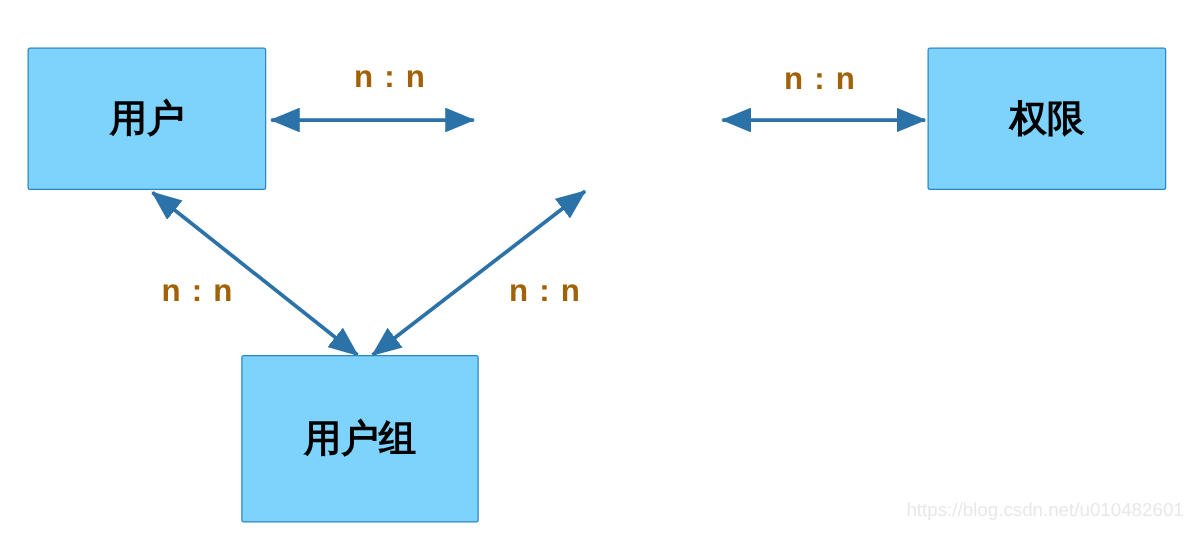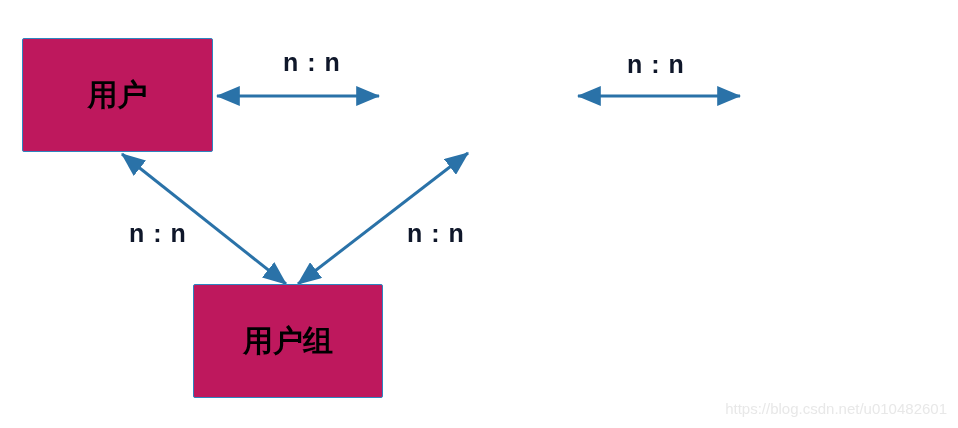--- a/index.html
+++ b/index.html
@@ -24,39 +24,39 @@
   }
   .edges-layer line {
     stroke: #2a72a8;
     stroke-width: 3;
   }
   .arrow-head {
     fill: #2a72a8;
   }
   .node {
     position: absolute;
-    background: #be185d;
+    background: #7dd3fc;
     border: 1px solid #2e85c0;
     border-radius: 2px;
     display: flex;
     align-items: center;
     justify-content: center;
     color: #000000;
     font-size: 30px;
     font-weight: bold;
     box-sizing: border-box;
   }
   .node-user       { left: 22px;  top: 38px;  width: 191px; height: 114px; }
   .node-role       { left: 382px; top: 39px;  width: 192px; height: 113px; }
   .node-permission { left: 742px; top: 38px;  width: 191px; height: 114px; }
-  .node-user-group { left: 193px; top: 284px; width: 190px; height: 114px; }
+  .node-user-group { left: 193px; top: 284px; width: 190px; height: 134px; }
   .edge-label {
     position: absolute;
     transform: translate(-50%, -50%);
-    color: #0f172a;
+    color: #a16207;
     font-size: 25px;
     font-weight: bold;
     white-space: nowrap;
     letter-spacing: 1px;
   }
   .edge-label-1 { left: 312px; top: 62px; }
   .edge-label-2 { left: 656px; top: 64px; }
   .edge-label-3 { left: 158px; top: 233px; }
   .edge-label-4 { left: 436px; top: 233px; }
   .watermark {
@@ -84,20 +84,23 @@
     </defs>
     <line x1="217" y1="96" x2="379" y2="96" marker-start="url(#ah-start)" marker-end="url(#ah-end)"></line>
     <line x1="578" y1="96" x2="740" y2="96" marker-start="url(#ah-start)" marker-end="url(#ah-end)"></line>
     <line x1="122" y1="154" x2="286" y2="284" marker-start="url(#ah-start)" marker-end="url(#ah-end)"></line>
     <line x1="468" y1="153" x2="298" y2="284" marker-start="url(#ah-start)" marker-end="url(#ah-end)"></line>
   </svg>
 
   <div class="node node-user">
     <span>用户</span>
   </div>
+  <div class="node node-permission">
+    <span>权限</span>
+  </div>
   <div class="node node-user-group">
     <span>用户组</span>
   </div>
 
   <div class="edge-label edge-label-1">n : n</div>
   <div class="edge-label edge-label-2">n : n</div>
   <div class="edge-label edge-label-3">n : n</div>
   <div class="edge-label edge-label-4">n : n</div>
 
   <div class="watermark">https://blog.csdn.net/u010482601</div>

